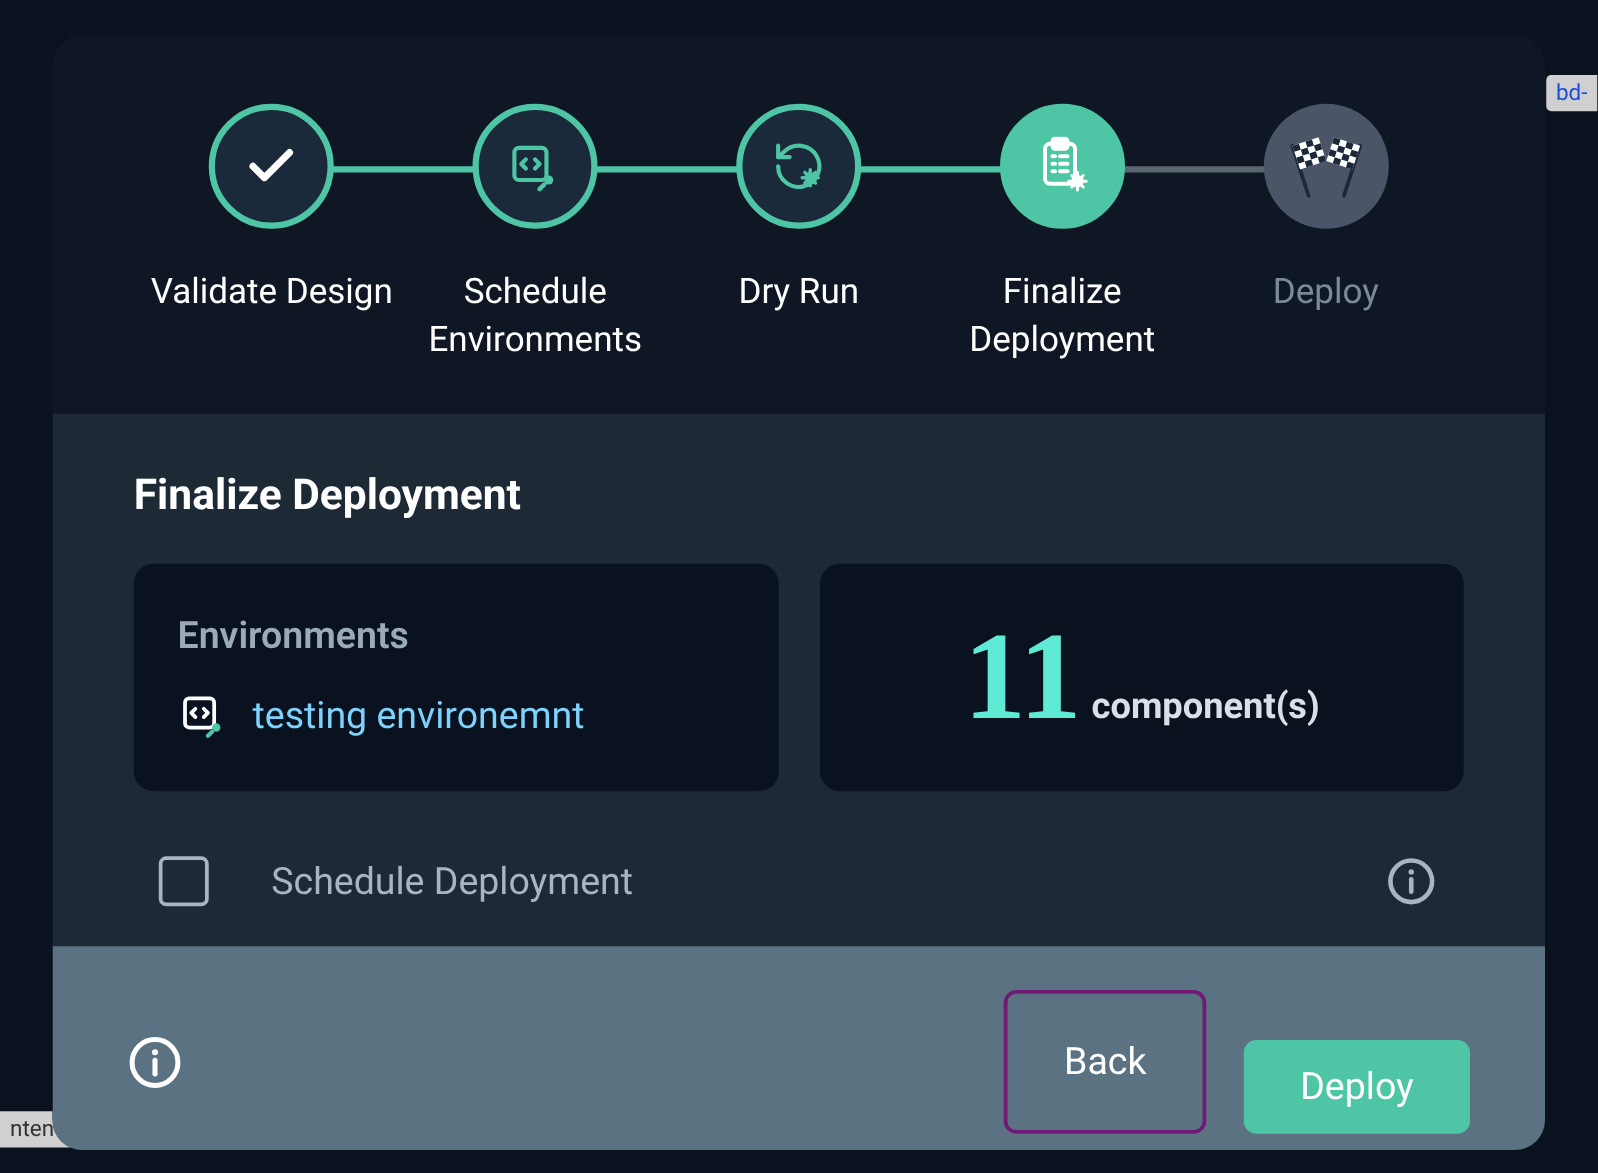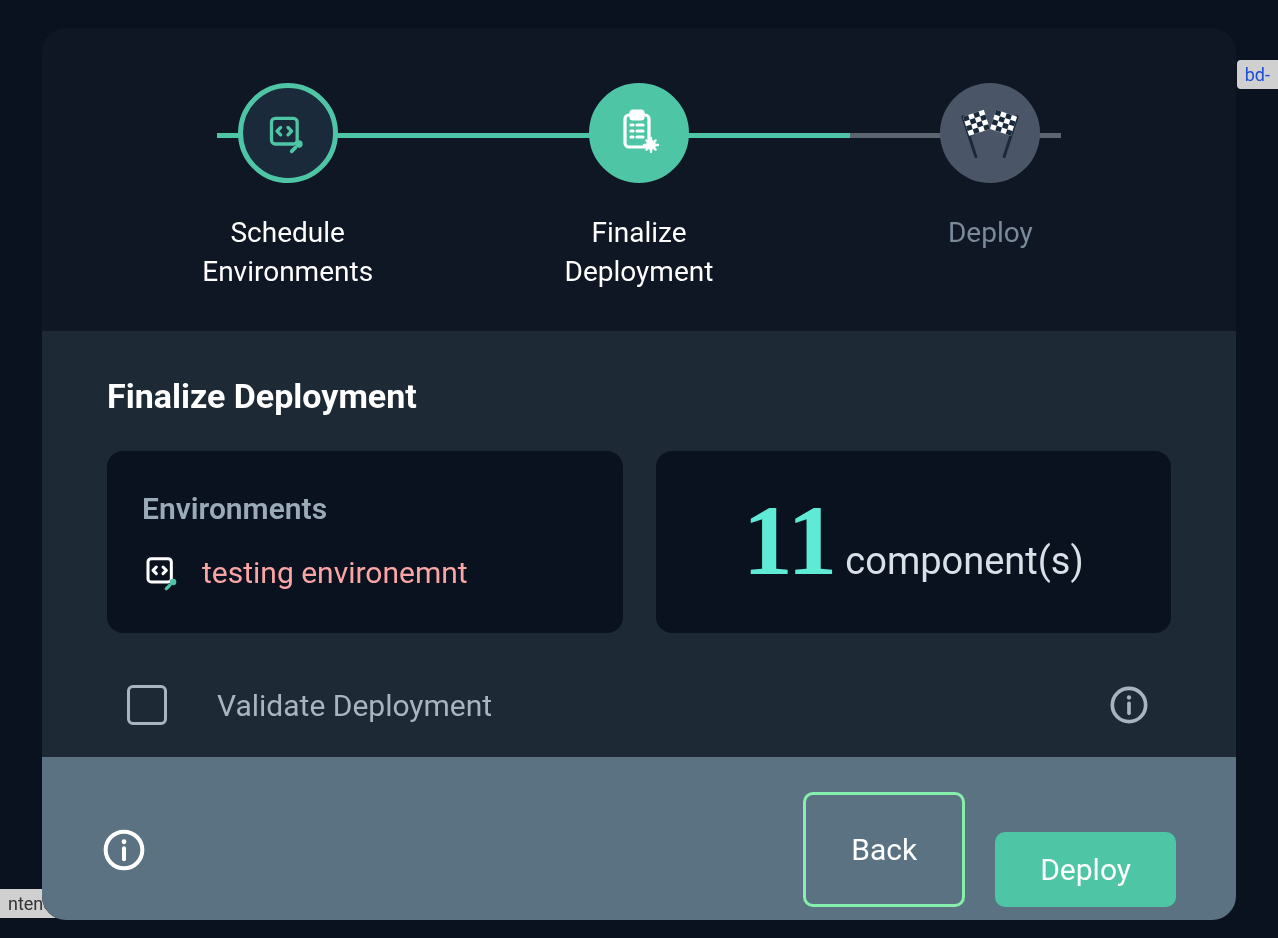--- a/index.html
+++ b/index.html
@@ -173,43 +173,43 @@
     
     .env-icon {
       width: 42px;
       height: 42px;
       display: flex;
       align-items: center;
       justify-content: center;
     }
     
     .env-name {
-      color: #fca5a5;
+      color: #7dd3fc;
       font-size: 30px;
     }
     
     .card-components {
       display: flex;
       align-items: baseline;
       justify-content: center;
       gap: 8px;
     }
     
     .big-number {
       color: #5eead4;
       font-size: 100px;
       font-weight: 700;
       font-family: Georgia, "Times New Roman", serif;
       line-height: 1;
     }
     
     .components-label {
       color: #d8e0e8;
-      font-size: 38px;
-      font-weight: 400;
+      font-size: 29px;
+      font-weight: 700;
       text-align: center;
     }
     
     .schedule-row {
       display: flex;
       align-items: center;
       gap: 50px;
       padding: 0 20px;
     }
     
@@ -269,21 +269,21 @@
       font-size: 30px;
       border-radius: 10px;
       cursor: pointer;
       border: none;
       font-family: inherit;
     }
     
     .btn-secondary {
       background: transparent;
       color: #ffffff;
-      border: 3px solid #86efac;
+      border: 3px solid #701a75;
     }
     
     .btn-primary {
       background: #4ec5a5;
       color: #ffffff;
       margin-top: 40px;
     }
     
     svg {
       display: block;
@@ -300,36 +300,59 @@
 <div class="modal">
 
   <div class="stepper-section">
     <div class="stepper">
 
       <div class="connector done" style="left: 10%; width: 20%;"></div>
       <div class="connector done" style="left: 30%; width: 20%;"></div>
       <div class="connector done" style="left: 50%; width: 20%;"></div>
       <div class="connector undone" style="left: 70%; width: 20%;"></div>
 
+      <div class="step">
+        <div class="step-circle completed">
+          <span>
+            <svg width="44" height="44" viewBox="0 0 24 24" fill="none" stroke="#ffffff" stroke-width="3" stroke-linecap="round" stroke-linejoin="round">
+              <polyline points="20 6 9 17 4 12"></polyline>
+            </svg>
+          </span>
+        </div>
+        <div class="step-label">Validate Design</div>
+      </div>
 
       <div class="step">
         <div class="step-circle completed">
           <span>
             <svg width="44" height="44" viewBox="0 0 24 24" fill="none" stroke="#4ec5a5" stroke-width="1.8">
               <rect x="3" y="4" width="14" height="14" rx="2"></rect>
               <path d="M8 9l-2 2 2 2" stroke-linecap="round" stroke-linejoin="round"></path>
               <path d="M12 9l2 2-2 2" stroke-linecap="round" stroke-linejoin="round"></path>
               <circle cx="18" cy="18" r="2" fill="#4ec5a5" stroke="none"></circle>
               <path d="M16 20l-2 2" stroke="#4ec5a5" stroke-width="2" stroke-linecap="round"></path>
             </svg>
           </span>
         </div>
         <div class="step-label">Schedule Environments</div>
       </div>
 
+      <div class="step">
+        <div class="step-circle completed">
+          <span>
+            <svg width="44" height="44" viewBox="0 0 24 24" fill="none" stroke="#4ec5a5" stroke-width="1.8" stroke-linecap="round" stroke-linejoin="round">
+              <path d="M3 12a9 9 0 1 0 2.6-6.3L3 8"></path>
+              <polyline points="3 3 3 8 8 8"></polyline>
+              <circle cx="17" cy="17" r="2.5" fill="#4ec5a5" stroke="none"></circle>
+              <path d="M17 13.5v1M17 19.5v1M20.5 17h-1M14.5 17h-1M19.3 14.7l-.7.7M15.4 18.6l-.7.7M19.3 19.3l-.7-.7M15.4 15.4l-.7-.7" stroke="#4ec5a5" stroke-width="1.5"></path>
+            </svg>
+          </span>
+        </div>
+        <div class="step-label">Dry Run</div>
+      </div>
 
       <div class="step">
         <div class="step-circle active">
           <span>
             <svg width="48" height="48" viewBox="0 0 24 24" fill="none" stroke="#ffffff" stroke-width="1.6" stroke-linecap="round" stroke-linejoin="round">
               <rect x="5" y="3" width="12" height="16" rx="2"></rect>
               <rect x="8" y="1" width="6" height="4" rx="1" fill="#ffffff"></rect>
               <line x1="8" y1="8" x2="9" y2="8"></line>
               <line x1="11" y1="8" x2="14" y2="8"></line>
               <line x1="8" y1="11" x2="9" y2="11"></line>
@@ -406,21 +429,21 @@
         <div class="card-components">
           <span class="big-number">11</span>
           <span class="components-label">component(s)</span>
         </div>
       </div>
 
     </div>
 
     <div class="schedule-row">
       <div class="checkbox"></div>
-      <div class="schedule-label">Validate Deployment</div>
+      <div class="schedule-label">Schedule Deployment</div>
       <div class="info-icon-btn">
         <span>
           <svg width="40" height="40" viewBox="0 0 24 24" fill="none" stroke="#a8b4c0" stroke-width="2.2">
             <circle cx="12" cy="12" r="10"></circle>
             <line x1="12" y1="11" x2="12" y2="17" stroke-linecap="round"></line>
             <circle cx="12" cy="7.5" r="1.3" fill="#a8b4c0" stroke="none"></circle>
           </svg>
         </span>
       </div>
     </div>

